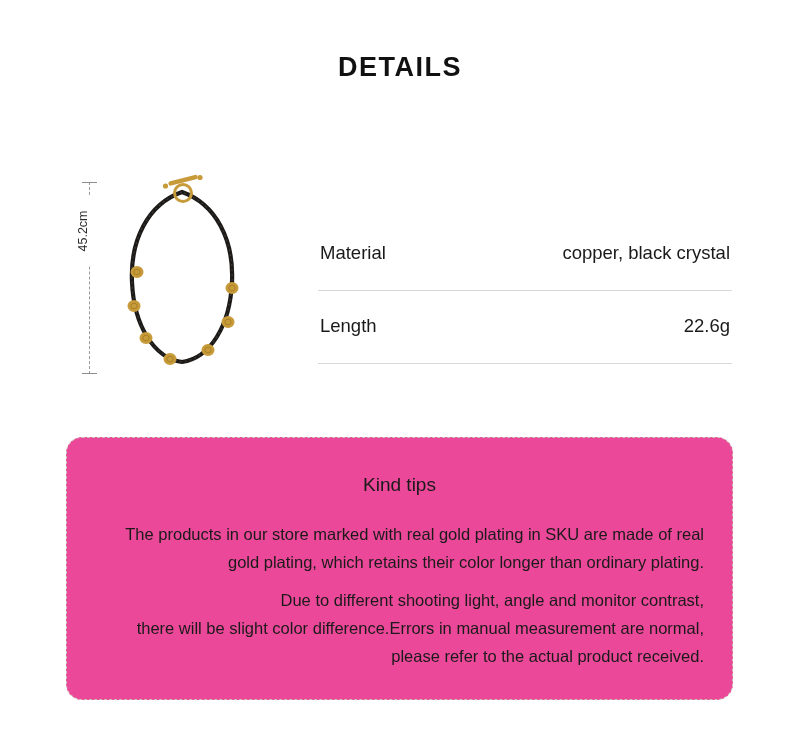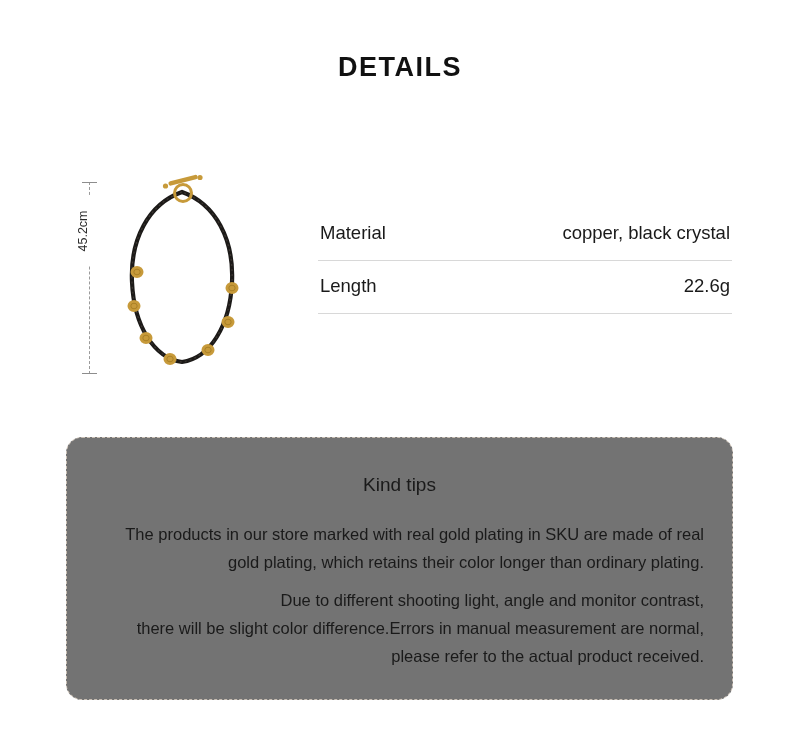--- a/index.html
+++ b/index.html
@@ -94,23 +94,24 @@
   .specs {
     position: absolute;
     left: 318px;
     top: 218px;
     width: 414px;
   }
   .spec-row {
     display: flex;
     align-items: baseline;
     justify-content: space-between;
-    padding: 4px 2px 16px 2px;
+    padding: 4px 2px 26px 2px;
     border-bottom: 1px solid #d8d8d8;
     margin-bottom: 10px;
+    margin-top: 20px;
   }
   .spec-row:last-child { margin-bottom: 0; }
   .spec-label {
     font-size: 18.5px;
     color: #1a1a1a;
     white-space: nowrap;
     font-weight: 400;
   }
   .spec-value {
     font-size: 18.5px;
@@ -125,21 +126,21 @@
     padding-left: 18px;
   }
 
   
   .tips {
     position: absolute;
     left: 66px;
     top: 437px;
     width: 667px;
     height: 263px;
-    background: #737373;
+    background: #ec4899;
     border: 1px dashed #c9bfb4;
     border-radius: 16px;
     box-sizing: border-box;
   }
   .tips-title {
     text-align: center;
     font-size: 19px;
     color: #1a1a1a;
     margin-top: 36px;
     margin-bottom: 24px;

